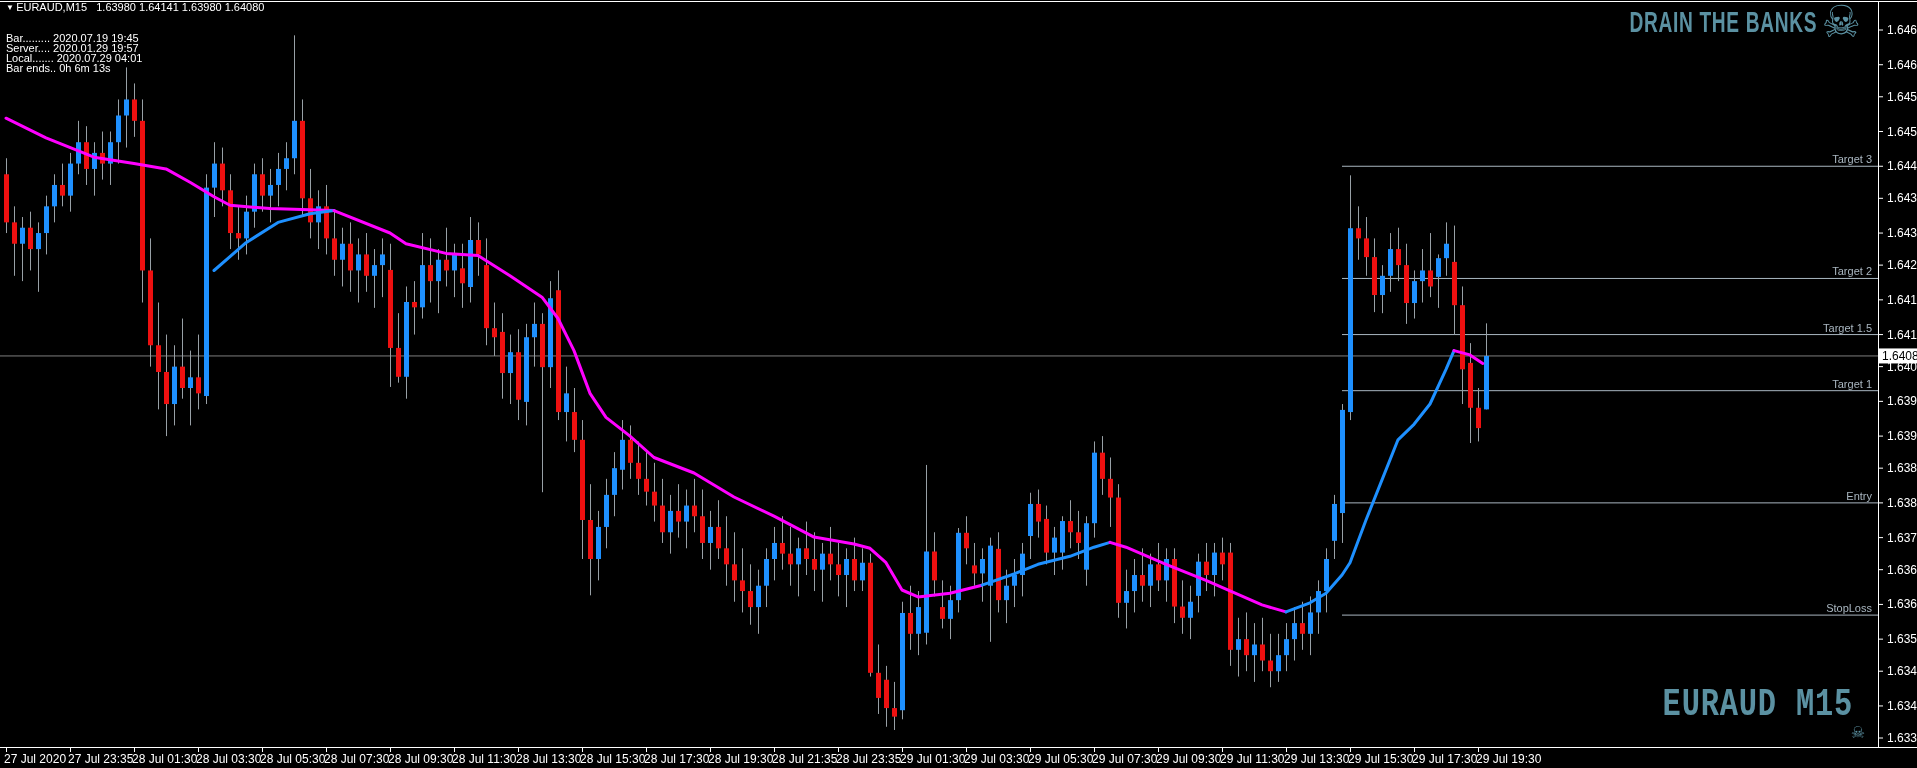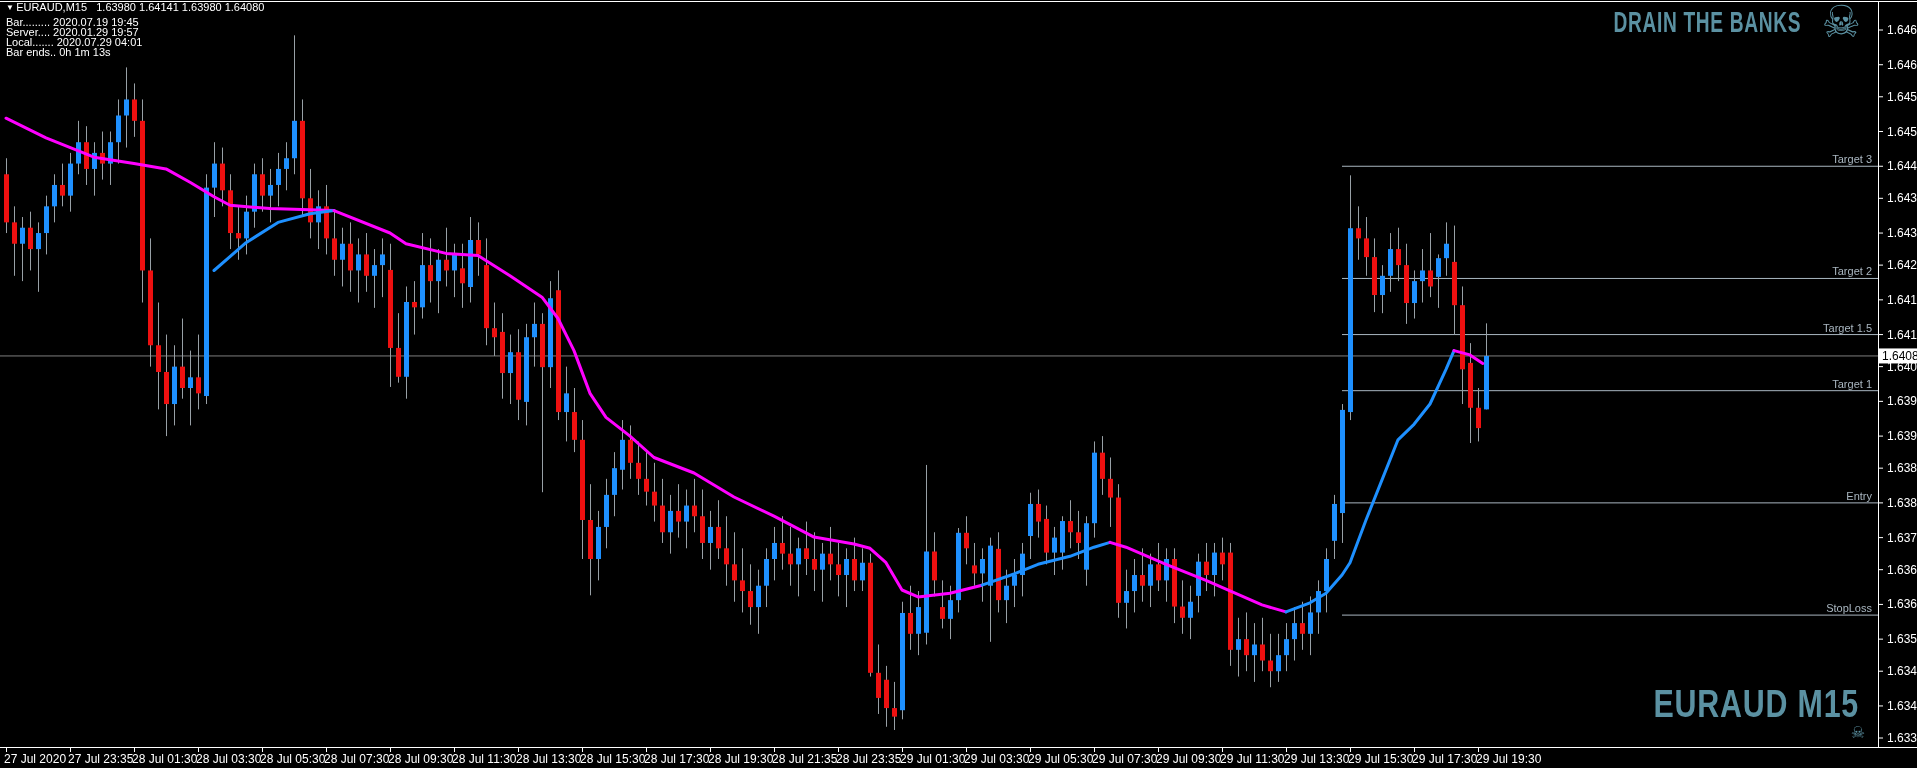--- a/index.html
+++ b/index.html
@@ -1,29 +1,29 @@
 <!DOCTYPE html>
 <html><head>
 <meta charset="utf-8">
 <style>
   html,body{margin:0;padding:0;background:#111;}
   .stage{position:relative;width:1917px;height:768px;background:#000;overflow:hidden;
          font-family:"Liberation Sans",sans-serif;}
   .stage svg{position:absolute;left:0;top:0;z-index:2;}
-  .wm-top{position:absolute;top:0px;right:56px;z-index:1;display:flex;align-items:center;gap:20px;}
+  .wm-top{position:absolute;top:0px;right:56px;z-index:1;display:flex;align-items:center;gap:4px;}
   .wm-top .wm-text{display:inline-block;font-size:29px;font-weight:bold;letter-spacing:1px;
                    transform:scaleX(0.66);transform-origin:100% 50%;white-space:nowrap;}
   .wm-top .wm-skull{font-family:"DejaVu Sans",sans-serif;font-size:44px;line-height:1;}
-  .wm-bottom{position:absolute;bottom:42px;right:58px;z-index:1;}
+  .wm-bottom{position:absolute;bottom:42px;right:64px;z-index:1;font-family:Liberation Mono, monospace;}
   .wm-bottom .wm-text{display:inline-block;font-size:38px;font-weight:bold;letter-spacing:1px;
                       transform:scaleX(0.80);transform-origin:100% 50%;white-space:nowrap;}
   .wm-skull-small{position:absolute;bottom:26px;right:52px;z-index:1;
                   font-family:"DejaVu Sans",sans-serif;font-size:16px;}
   .info{position:absolute;left:6px;top:2px;z-index:3;color:#fff;font-size:11px;line-height:10px;}
-  .info .sym{font-size:11px;margin-bottom:4px;white-space:pre;}
+  .info .sym{font-size:11px;margin-bottom:20px;white-space:pre;}
   .info .sym .tri{font-size:8px;vertical-align:1px;}
   .info .row{white-space:pre;margin-bottom:0px;height:10px;}
 </style>
 </head>
 <body>
 
 <div class="stage">
 
   <div class="wm-top" style="color: rgb(91, 145, 162);">
     <span class="wm-text">DRAIN THE BANKS</span>
@@ -540,17 +540,17 @@
         <text x="1476" y="763" fill="#ffffff" font-size="12">29 Jul 19:30</text>
       </g>
     </svg>
 
   <div class="info">
     <div class="sym"><span class="tri">▼ </span><span>EURAUD,M15   1.63980 1.64141 1.63980 1.64080</span></div>
     <div id="info-rows">
         <div class="row">Bar......... 2020.07.19 19:45</div>
         <div class="row">Server.... 2020.01.29 19:57</div>
         <div class="row">Local....... 2020.07.29 04:01</div>
-        <div class="row">Bar ends.. 0h 1m 13s</div>
+        <div class="row">Bar ends.. 0h 6m 13s</div>
       </div>
   </div>
 
 </div>
 
 </body></html>

